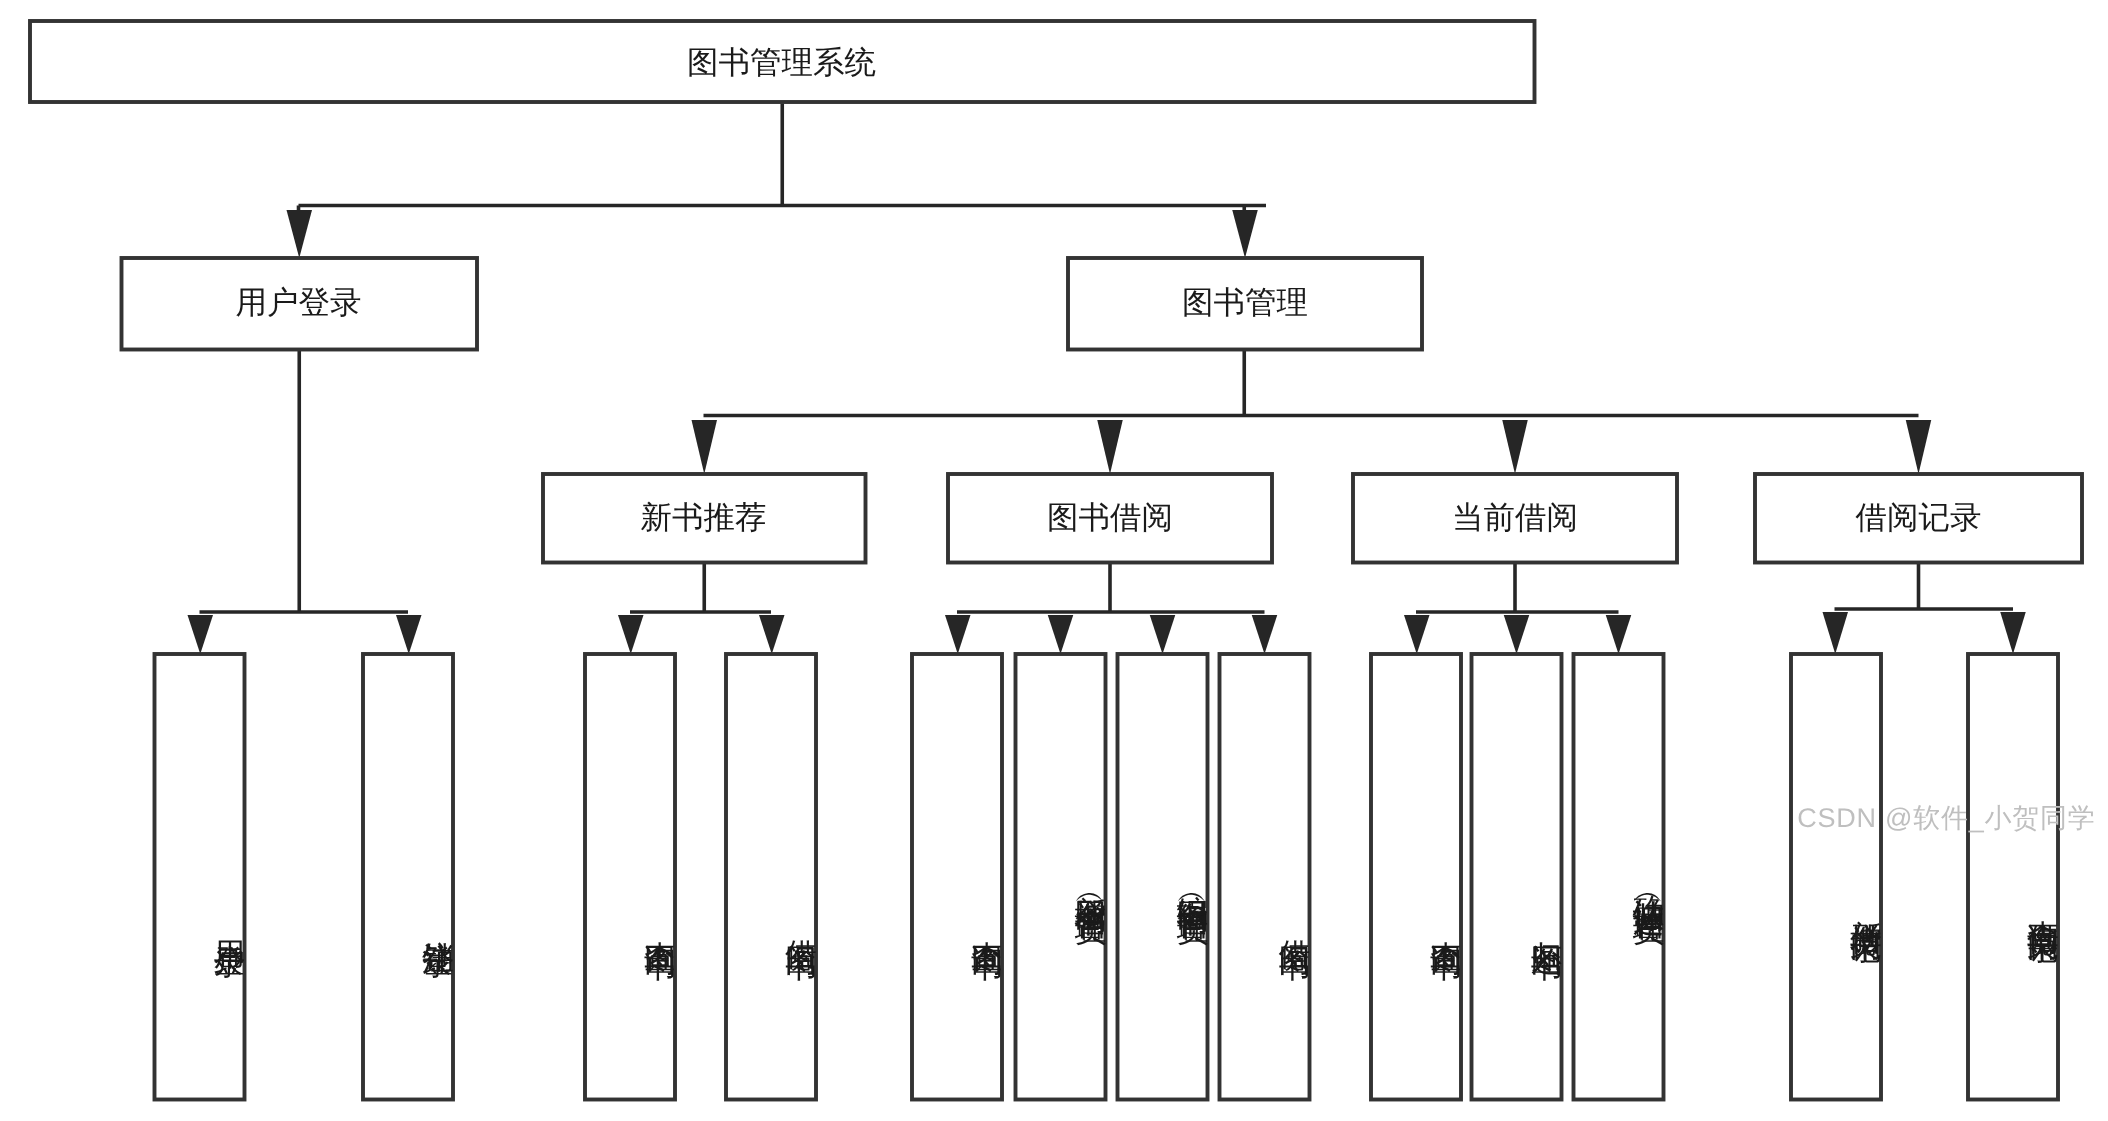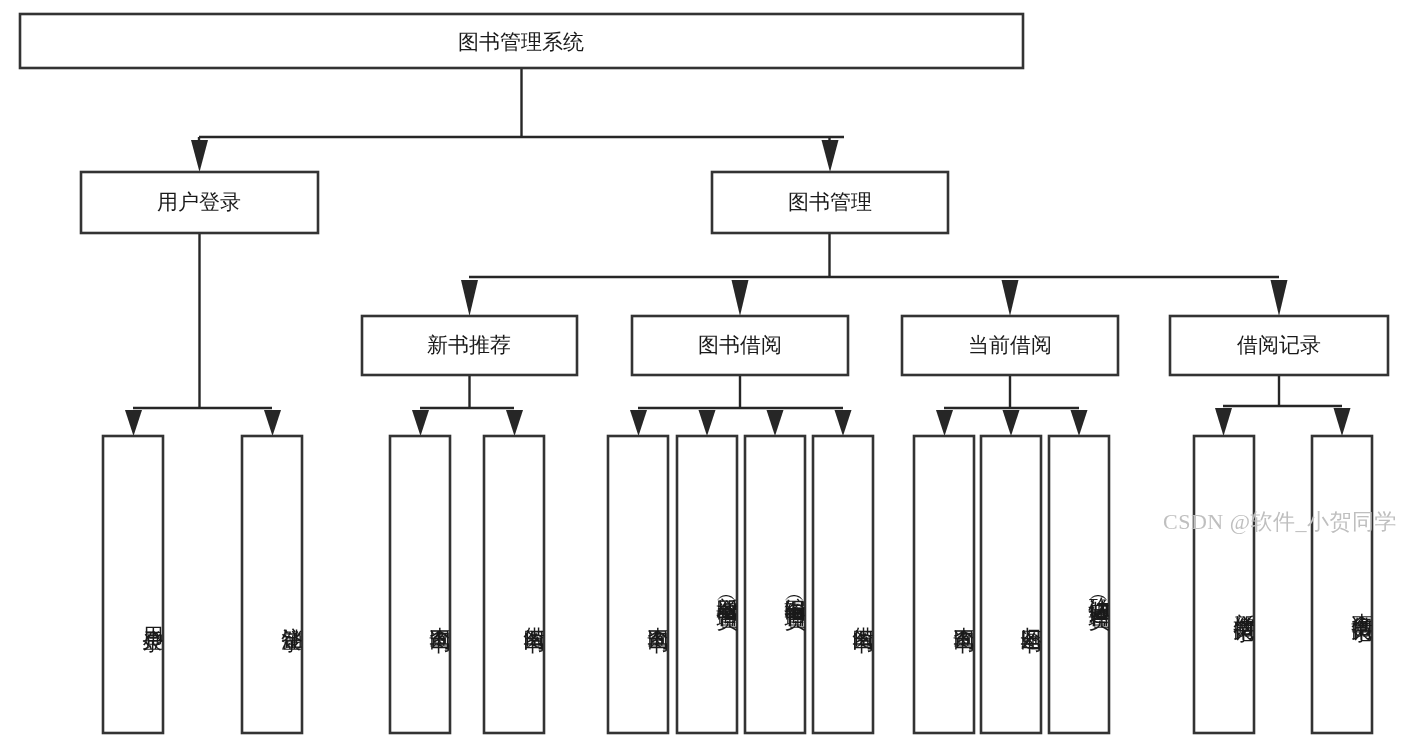--- a/index.html
+++ b/index.html
@@ -67,23 +67,23 @@
     line-height: 1.02;
     color: #1a1a1a;
     letter-spacing: 2px;
     white-space: nowrap;
     text-align: center;
     pointer-events: none;
   }
   .watermark {
     position: absolute;
     right: 8px;
-    bottom: 20px;
-    font-family: Liberation Serif, serif;
-    font-size: 22px;
+    bottom: 0;
+    font-family: Liberation Sans, sans-serif;
+    font-size: 18px;
     color: #bfbfbf;
     white-space: nowrap;
     letter-spacing: 0.5px;
   }
 </style>
 </head>
 <body>
 
 <div id="diagram-root">
 

